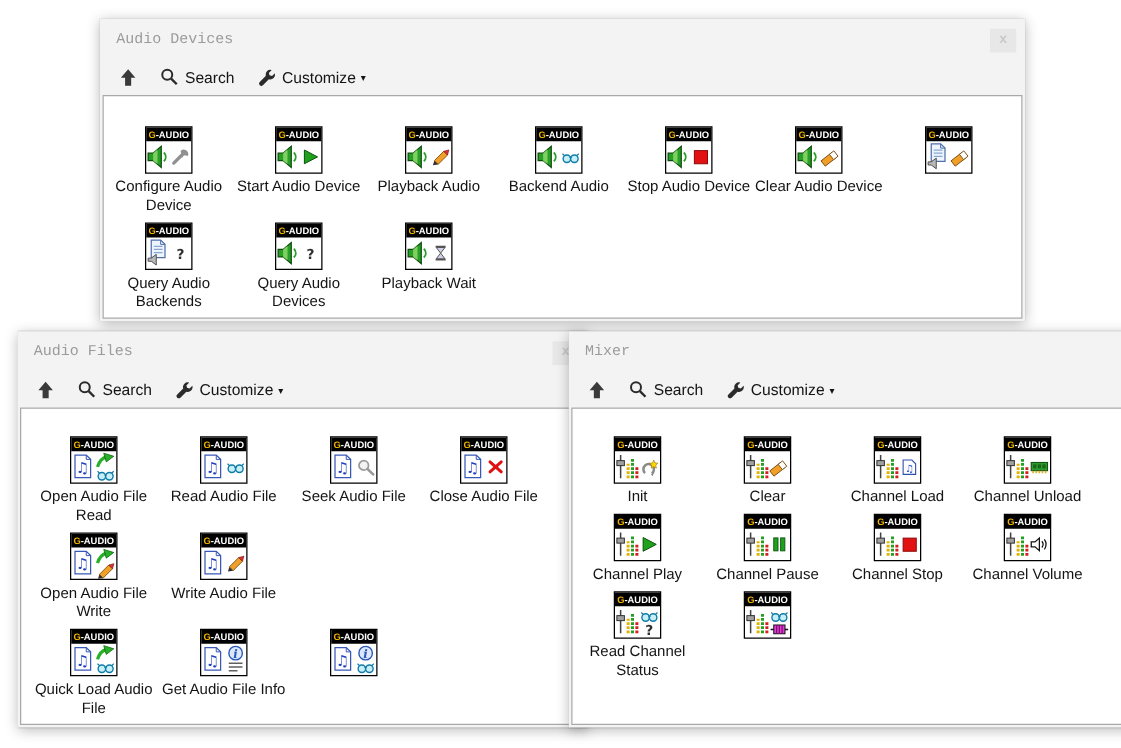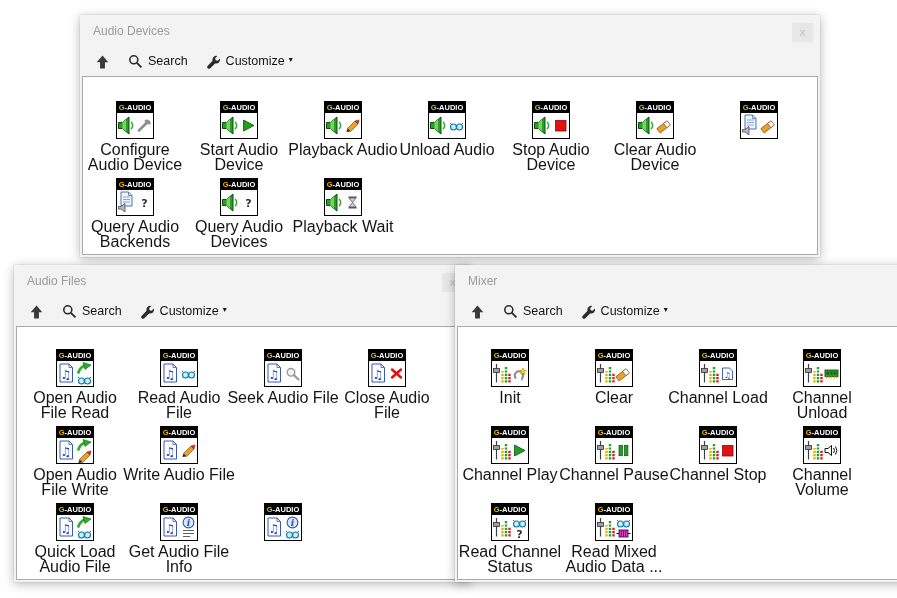--- a/index.html
+++ b/index.html
@@ -9,31 +9,31 @@
     font-family:"Liberation Sans","DejaVu Sans",sans-serif;
   }
   .palette-window{
     position:absolute;background:#f3f3f3;
     box-shadow:0 2px 10px rgba(0,0,0,0.28),0 0 1px rgba(0,0,0,0.25);
   }
   .w-audio-devices{left:80px;top:15px;width:740px;height:242px;}
   .w-audio-files{left:14px;top:265px;width:456px;height:317px;}
   .w-mixer{left:455px;top:265px;width:477px;height:317px;}
 
-  .titlebar{height:32px;position:relative;display:flex;align-items:center;padding-left:13px;}
+  .titlebar{height:32px;position:relative;display:flex;align-items:center;padding-left:13px;font-family:Liberation Mono, monospace;}
   .title{font-size:12px;color:#9b9b9b;}
   .close{
     position:absolute;top:8px;right:7px;width:21px;height:19px;
     background:#e7e7e7;border:none;color:#c9c9c9;
     font-size:11px;font-weight:bold;line-height:19px;text-align:center;
     padding:0;font-family:inherit;cursor:default;
   }
   .toolbar{height:29px;display:flex;align-items:center;padding-left:8px;gap:4px;}
   .tb{
-    display:flex;gap:5px;background:transparent;border:none;
+    display:flex;align-items:center;gap:5px;background:transparent;border:none;
     padding:2px 7px;font-size:12.5px;color:#141414;font-family:inherit;cursor:default;
   }
   .caret{font-size:8px;color:#141414;position:relative;top:1px;margin-left:-1px;}
   .content{
     margin:0 2px 2px 2px;background:#ffffff;border:1px solid #a9a9a9;
     height:calc(100% - 63px);box-sizing:border-box;overflow:hidden;
   }
   .w-audio-devices .content{padding:24px 0 0 0;}
   .w-audio-files  .content{padding:22px 0 0 6px;}
   .w-mixer        .content{padding:22px 0 0 0;}
@@ -42,21 +42,21 @@
   .cell{width:104px;display:flex;flex-direction:column;align-items:center;margin-bottom:6px;cursor:default;}
   .vi-icon{width:38px;height:38px;border:1px solid #000;background:#fff;box-sizing:border-box;}
   .hdr{
     height:11px;background:#000;display:flex;align-items:center;justify-content:center;
     font-size:7.5px;font-weight:bold;color:#fff;letter-spacing:0;
     font-family:"Liberation Sans","DejaVu Sans",sans-serif;
   }
   .hdr .g{color:#f0b400;}
   .glyph{height:25px;display:flex;align-items:center;justify-content:center;}
   .label{
-    font-size:16px;line-height:15px;text-align:center;color:#141414;
+    font-size:12px;line-height:15px;text-align:center;color:#141414;
     margin-top:3px;width:112px;
   }
 </style>
 </head>
 <body>
 
 <div id="desktop">
     <div class="palette-window w-audio-devices">
     <div class="titlebar">
       <span class="title">Audio Devices</span>
@@ -158,21 +158,21 @@
                   <path d="M14 8 a4.5 4.5 0 0 1 0 7" fill="none" stroke="#2aa02a" stroke-width="1.4"></path>
                   <g transform="translate(20.5,5.5)">
                     <path d="M0.5 3.5 L3 5.8 M13.5 3.5 L11 5.8" stroke="#107ca8" stroke-width="1"></path>
                     <circle cx="4" cy="7.5" r="3" fill="#c8eef8" stroke="#107ca8" stroke-width="1.1"></circle>
                     <circle cx="10" cy="7.5" r="3" fill="#c8eef8" stroke="#107ca8" stroke-width="1.1"></circle>
                     <path d="M6.2 6.8 q0.8 -0.9 1.6 0" fill="none" stroke="#107ca8" stroke-width="1"></path>
                   </g>
                 </svg>
               </div>
     </div>
-    <div class="label">Unload Audio</div>
+    <div class="label">Backend Audio</div>
   </div>
           <div class="cell">
     <div class="vi-icon">
       <div class="hdr">
                 <span class="g">G</span>
                 <span>-AUDIO</span>
               </div>
       <div class="glyph">
                 <svg width="36" height="24" viewBox="0 0 36 24">
                   <polygon points="1.5,8.5 5.5,8.5 12,3 12,20 5.5,14.5 1.5,14.5" fill="#28a028" stroke="#0c4c0c" stroke-width="1"></polygon>
@@ -796,18 +796,17 @@
                     <path d="M6.2 6.8 q0.8 -0.9 1.6 0" fill="none" stroke="#107ca8" stroke-width="1"></path>
                   </g>
                   <g transform="translate(20.5,11.5)">
                     <path d="M0 6 h2.5 M11.5 6 h2.5" stroke="#101010" stroke-width="1.2"></path>
                     <rect x="2.5" y="2.5" width="9" height="7" fill="#e23ad2" stroke="#101010" stroke-width="0.8"></rect>
                     <path d="M4.8 2.5 v7 M7 2.5 v7 M9.2 2.5 v7" stroke="#7a1070" stroke-width="1"></path>
                   </g>
                 </svg>
               </div>
     </div>
-    <div class="label">Read Mixed Audio Data ...</div>
   </div>
         </div>
       </div>
   </div>
   </div>
 
 </body></html>

